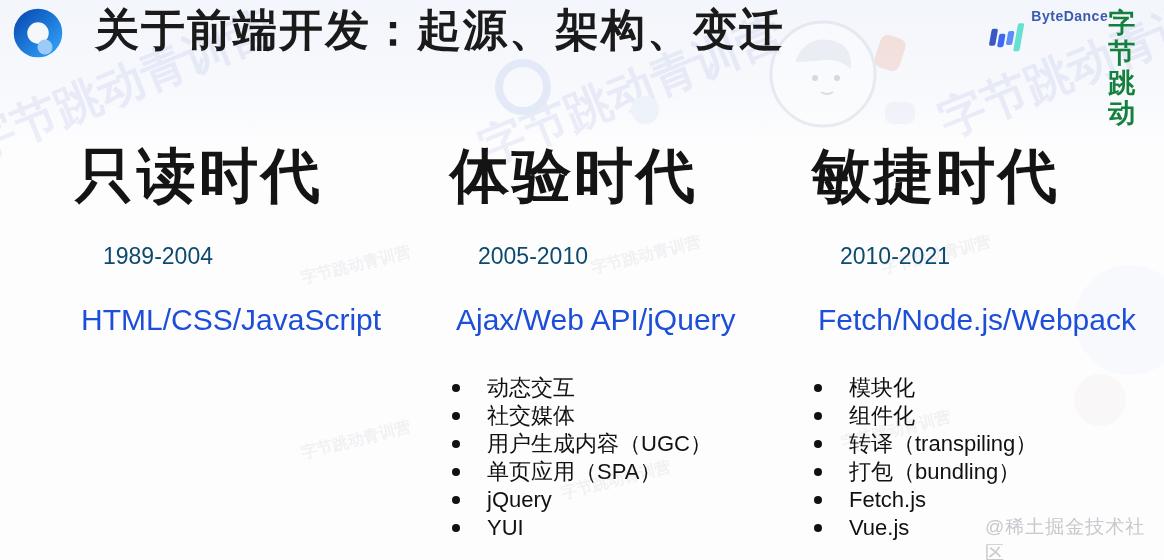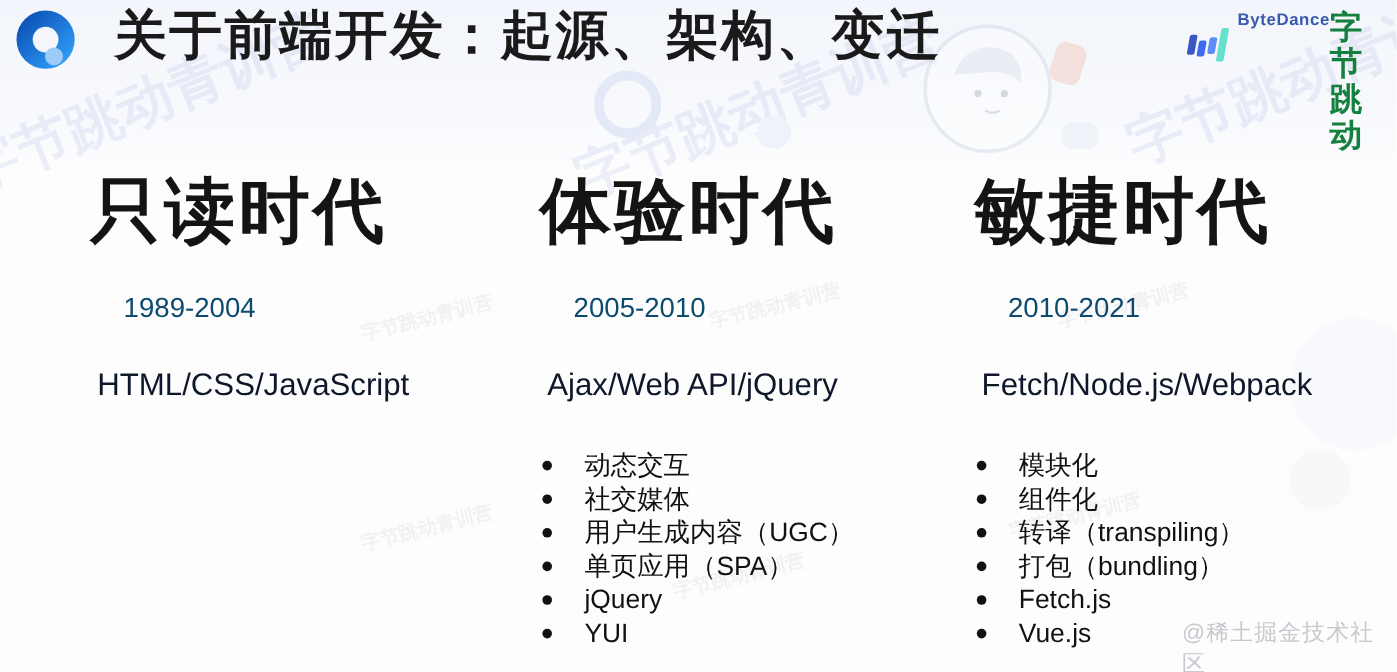--- a/index.html
+++ b/index.html
@@ -47,21 +47,21 @@
     margin:0;padding-left:7px;
     font-size:59px;line-height:52px;font-weight:bold;
     letter-spacing:3px;color:#141414;
   }
   .era-period{
     margin-top:41px;padding-left:35px;
     font-size:23px;line-height:26px;color:#0c4a6e;
   }
   .era-stack{
     margin-top:37px;padding-left:13px;
-    font-size:26px;line-height:28px;color:#0f172a;
+    font-size:30px;line-height:28px;color:#1d4ed8;
   }
   .era-list{
     list-style:none;margin:40px 0 0 0;padding:0;
   }
   .era-list li{
     position:relative;padding-left:44px;
     font-size:22px;line-height:28px;color:#111;
   }
   .era-list li::before{
     content:"";position:absolute;left:9px;top:10px;

